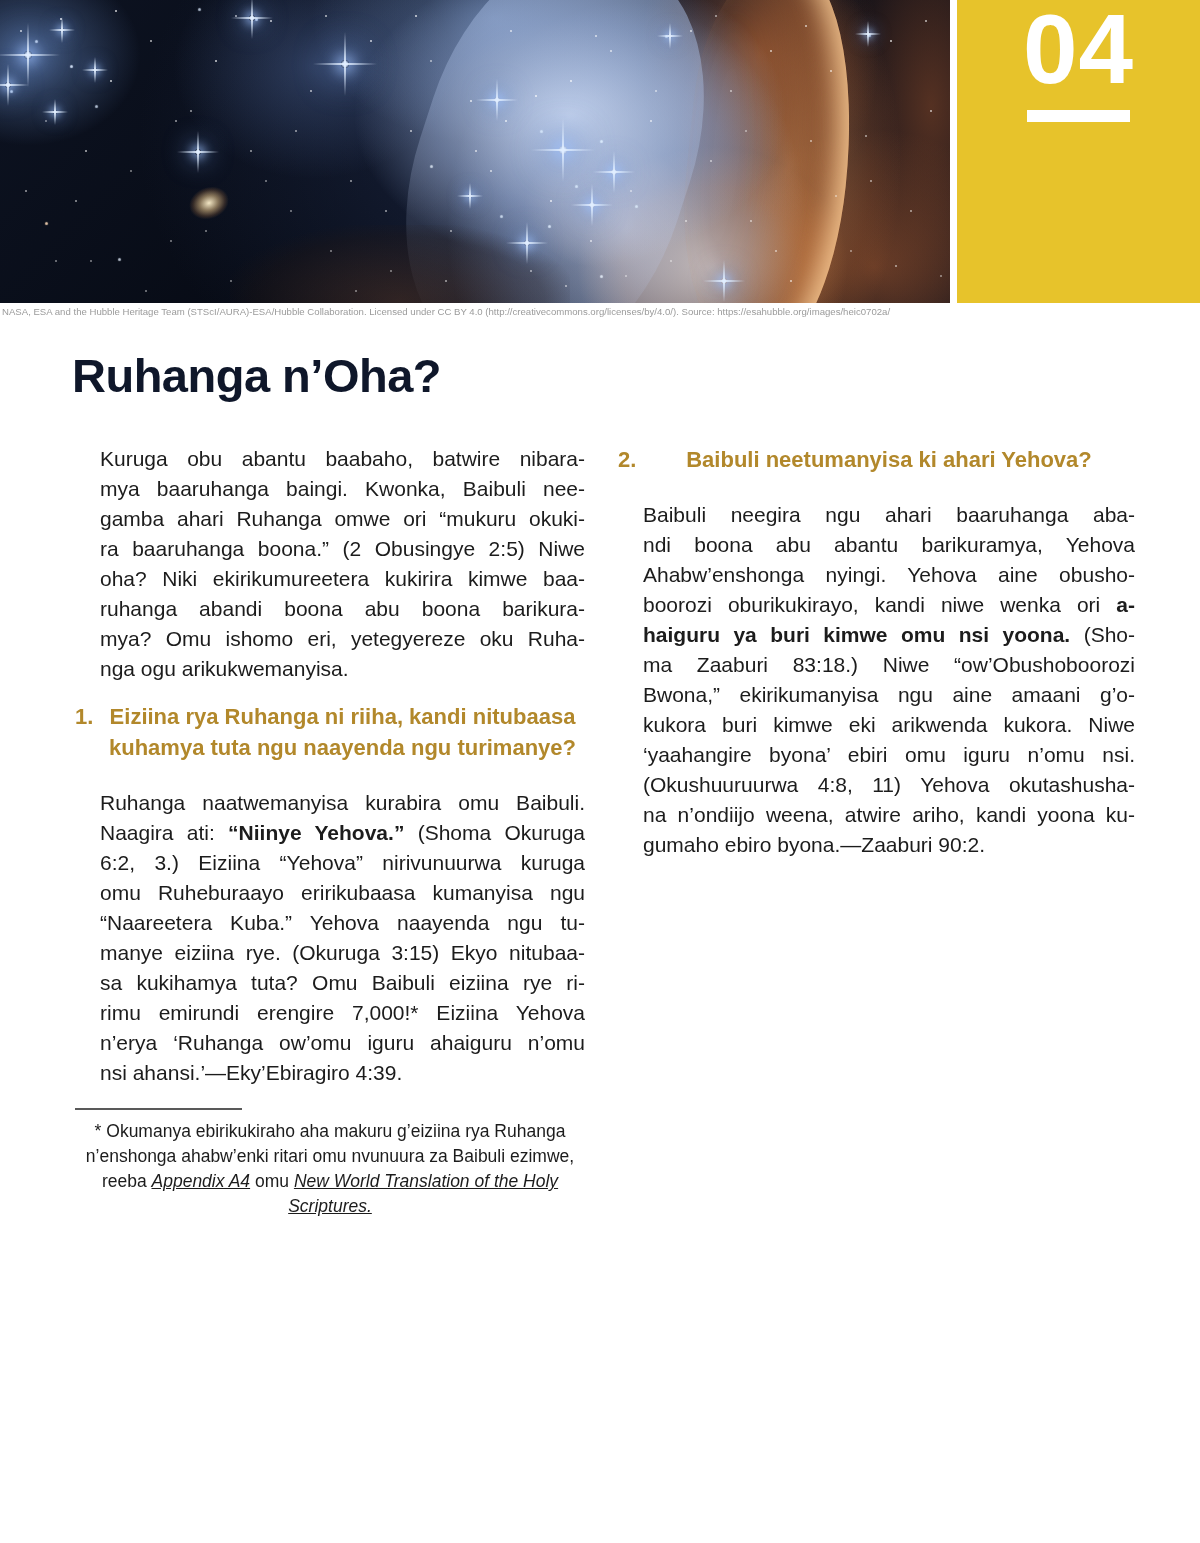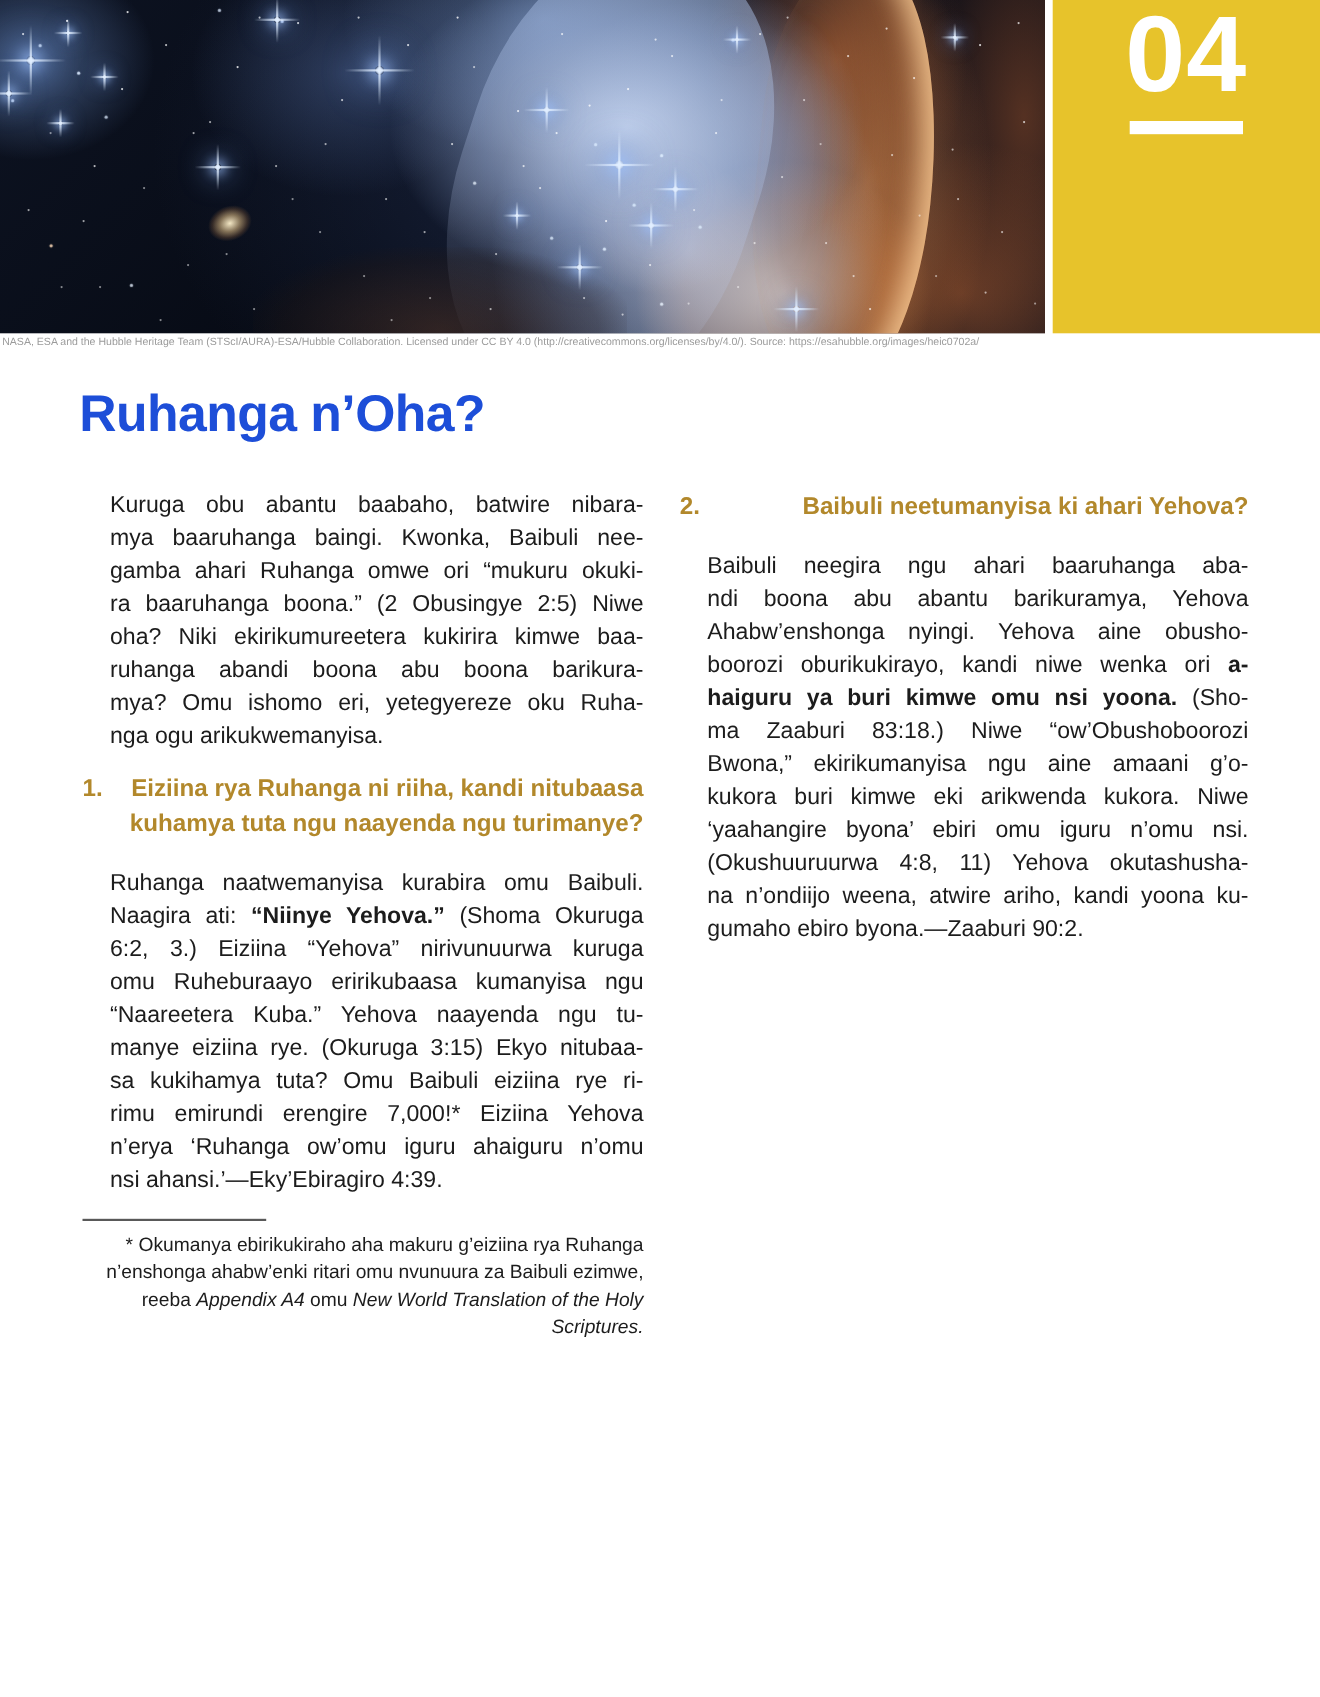--- a/index.html
+++ b/index.html
@@ -86,43 +86,43 @@
   .bstar.sm::before{height:26px;}.bstar.sm::after{width:26px;}
 
   
   .badge{position:absolute;left:957px;top:0;width:243px;height:303px;background:#e7c32b;
     display:flex;flex-direction:column;align-items:center;}
   .badge-num{font-size:98px;line-height:1;font-weight:700;color:#fff;letter-spacing:1px;}
   .badge-rule{width:103px;height:12px;background:#fff;margin-top:12px;}
 
   
   .credit{position:absolute;left:2px;top:306px;width:946px;font-size:9.6px;color:#9b9b9b;white-space:nowrap;}
-  .title{position:absolute;left:72px;top:348px;margin:0;font-size:47px;line-height:1.2;font-weight:700;color:#1d4ed8;letter-spacing:-0.5px;}
+  .title{position:absolute;left:72px;top:348px;margin:0;font-size:47px;line-height:1.2;font-weight:700;color:#0f172a;letter-spacing:-0.5px;}
 
   .col{position:absolute;top:444px;color:#1c1c1c;}
   .col-left{left:75px;width:510px;}
   .col-right{left:618px;width:517px;}
 
   .para{font-size:21px;line-height:30px;}
   .para.indent{padding-left:25px;}
   .jcol .jline{text-align:justify;text-align-last:justify;}
   .jcol .jline.last{text-align-last:left;}
-  .nojust .jline{text-align:right;text-align-last:auto;}
+  .nojust .jline{text-align:center;text-align-last:auto;}
 
   .sect-heading{position:relative;padding-left:25px;margin-top:17px;font-size:22px;line-height:31px;font-weight:700;color:#b2882b;}
   .sect-heading.first{margin-top:0;}
   .sect-heading .jline{white-space:nowrap;}
   .sect-num{position:absolute;left:0;top:0;}
   .para.body{margin-top:25px;}
 
   .fn-rule{margin-top:20px;width:167px;border-top:2px solid #595959;}
   .footnote{margin-top:9px;font-size:17.5px;line-height:25px;}
 
   .seg-b{font-weight:700;}
-  .seg-i{font-style:italic;}
+  .seg-i{font-style:italic;text-decoration:underline;}
 </style>
 </head>
 <body>
 
 <div class="page">
 
   <div class="hero">
     <div class="haze"></div>
     <div class="rim"></div>
     <div class="dust"></div>

